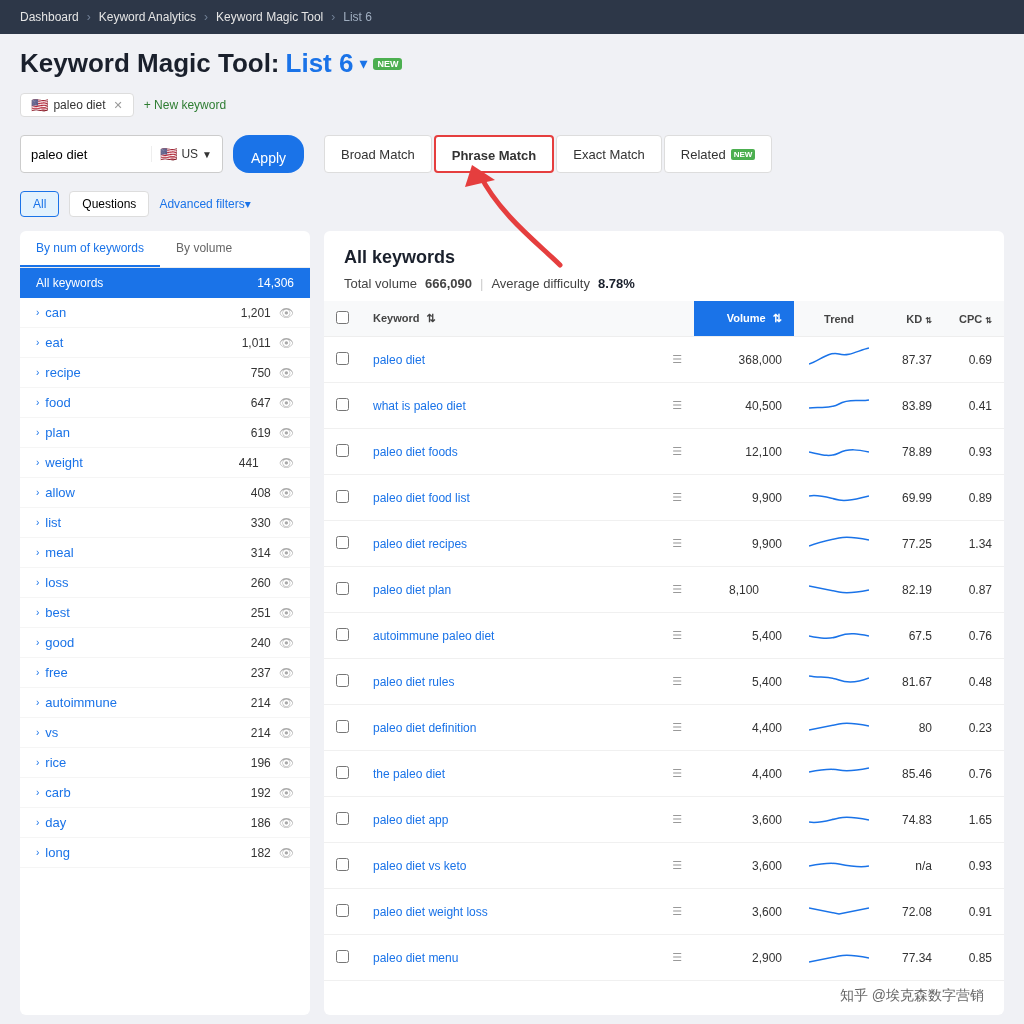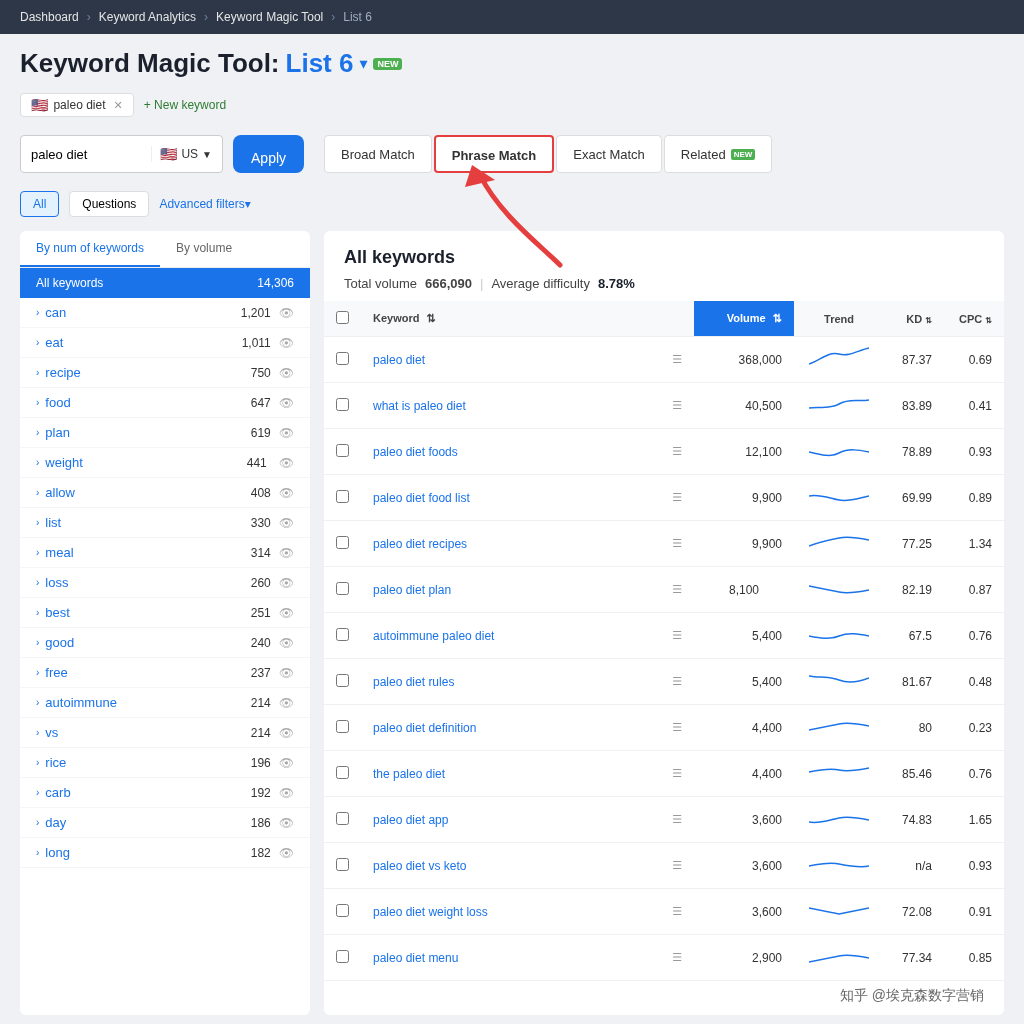--- a/index.html
+++ b/index.html
@@ -19,21 +19,21 @@
     .keyword-tags { background: #f0f1f5; padding: 4px 20px 10px; display: flex; align-items: center; gap: 10px; }
     .keyword-tag { background: white; border: 1px solid #ddd; border-radius: 4px; padding: 3px 10px; font-size: 12px; display: flex; align-items: center; gap: 5px; cursor: pointer; }
     .flag-emoji { font-size: 14px; }
     .add-keyword { color: #2e7d32; font-size: 12px; cursor: pointer; font-weight: 500; }
 
     .search-bar-section { background: #f0f1f5; padding: 8px 20px 14px; display: flex; align-items: center; gap: 10px; }
     .search-input-wrap { display: flex; align-items: center; background: white; border: 1px solid #ccc; border-radius: 4px; padding: 0 10px; height: 38px; min-width: 200px; }
     .search-input { border: none; outline: none; font-size: 13px; width: 120px; }
     .country-selector { display: flex; align-items: center; gap: 4px; border-left: 1px solid #eee; padding-left: 8px; cursor: pointer; color: #333; font-size: 12px; font-weight: 500; }
     .chevron-down { font-size: 10px; }
-    .apply-btn { background: #1a73e8; color: white; border: none; border-radius: 8px; padding: 15px 18px; font-size: 14px; font-weight: 500; cursor: pointer; height: 38px; }
+    .apply-btn { background: #1a73e8; color: white; border: none; border-radius: 16px; padding: 15px 18px; font-size: 14px; font-weight: 500; cursor: pointer; height: 38px; }
     .match-tabs { display: flex; align-items: center; gap: 2px; padding-left: 10px; }
     .match-tab { background: white; border: 1px solid #ddd; border-radius: 4px; padding: 8px 16px; font-size: 13px; cursor: pointer; height: 38px; display: flex; align-items: center; gap: 5px; color: #333; }
     .match-tab.active { border: 2px solid #e53e3e; font-weight: 600; align-items: flex-end; }
     .match-tab-new { background: #4caf50; color: white; font-size: 8px; padding: 1px 3px; border-radius: 2px; font-weight: 700; }
 
     .filter-bar { background: #f0f1f5; padding: 4px 20px 14px; display: flex; align-items: center; gap: 10px; }
     .filter-btn { background: white; border: 1px solid #ddd; border-radius: 4px; padding: 5px 12px; font-size: 12px; cursor: pointer; }
     .filter-btn.active { background: #e3f2fd; color: #1a73e8; border-color: #1a73e8; font-weight: 500; }
     .advanced-filters-btn { color: #1a73e8; font-size: 12px; cursor: pointer; display: flex; align-items: center; }
 
@@ -217,21 +217,21 @@
       <div style="display:flex; align-items:center; gap:8px;">
         <span class="sidebar-item-count">619</span>
         <span class="sidebar-eye-icon">👁</span>
       </div>
     </div>
             <div class="sidebar-item-row">
       <div class="sidebar-item-left">
         <span class="sidebar-chevron">›</span>
         <span class="sidebar-item-name">weight</span>
       </div>
-      <div style="display:flex; align-items:center; gap:12px;">
+      <div style="display:flex; align-items:center; gap:20px;">
         <span class="sidebar-item-count">441</span>
         <span class="sidebar-eye-icon">👁</span>
       </div>
     </div>
             <div class="sidebar-item-row">
       <div class="sidebar-item-left">
         <span class="sidebar-chevron">›</span>
         <span class="sidebar-item-name">allow</span>
       </div>
       <div style="display:flex; align-items:center; gap:8px;">

